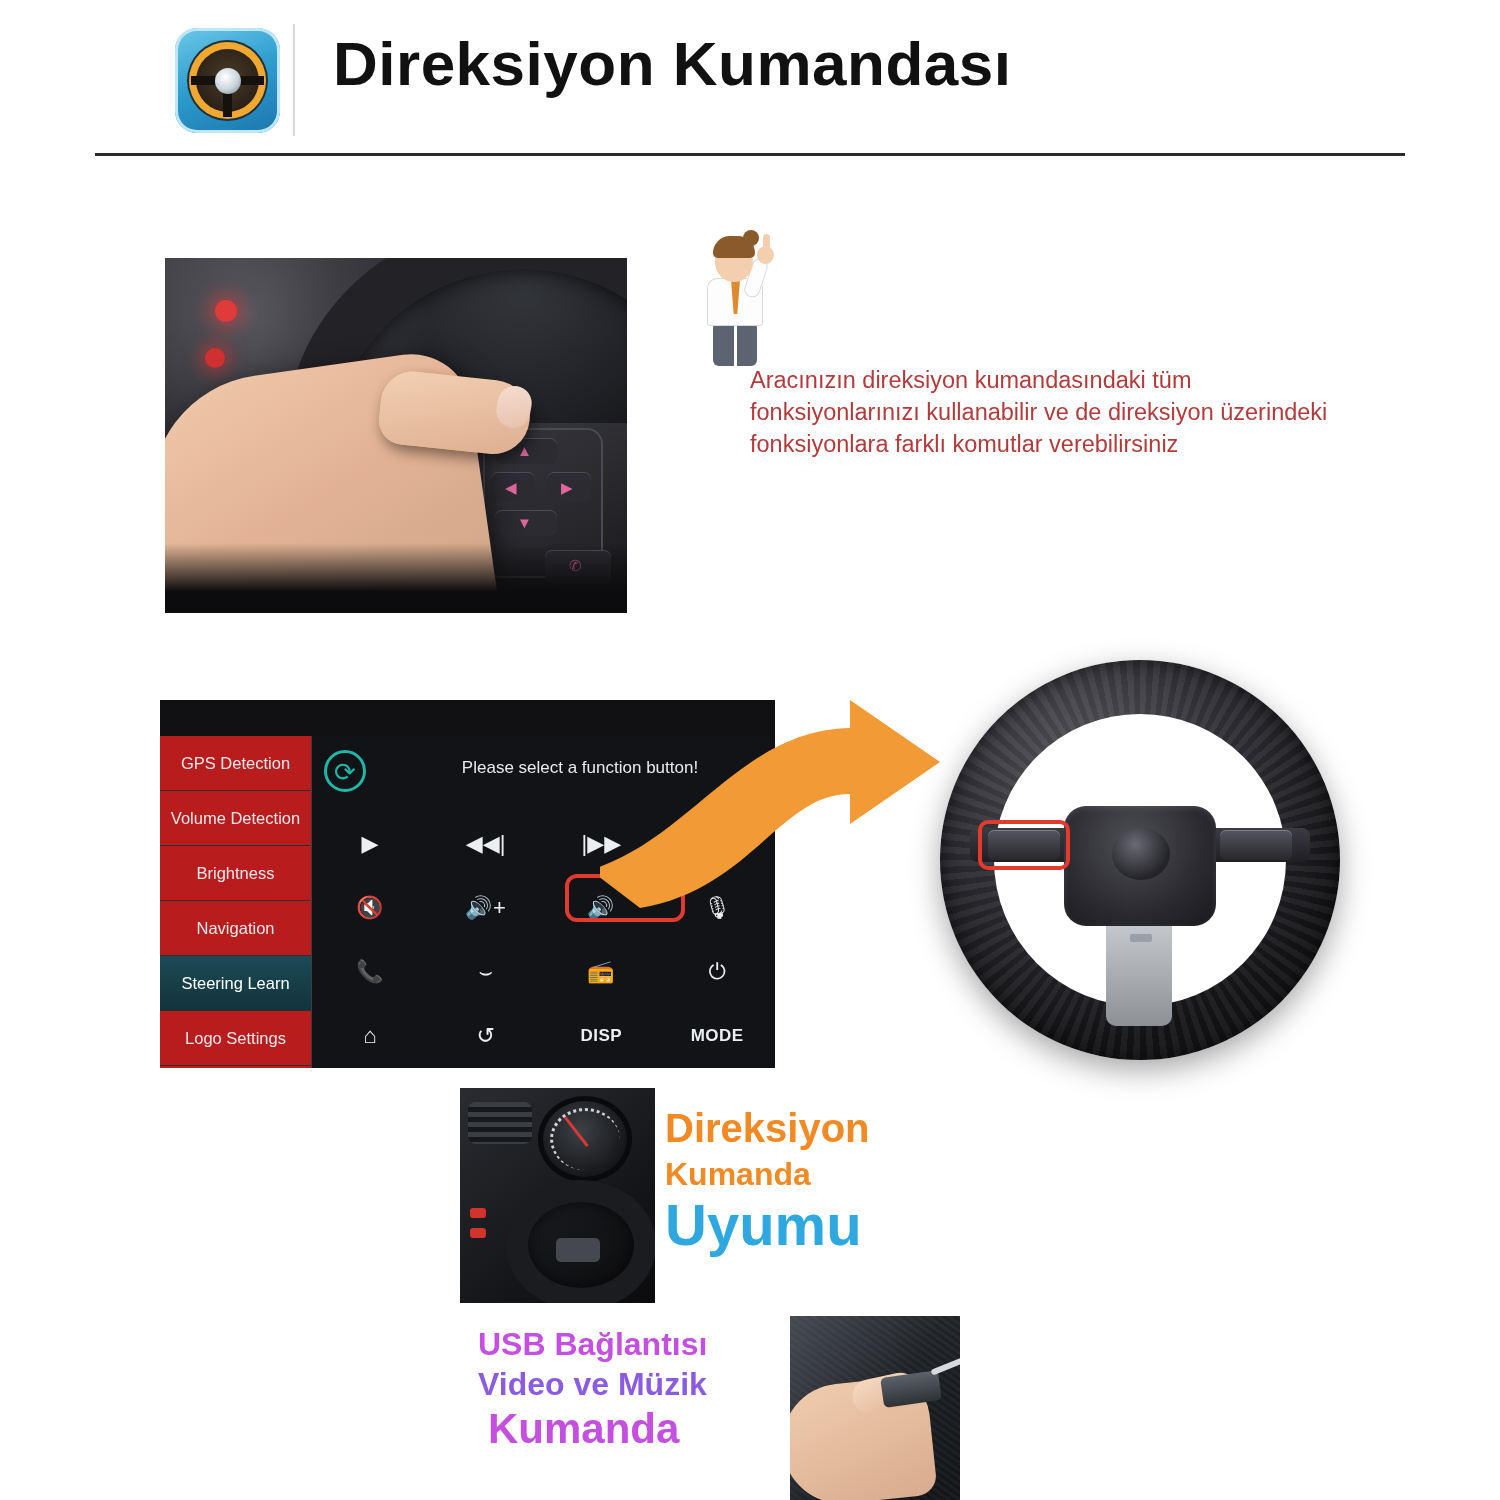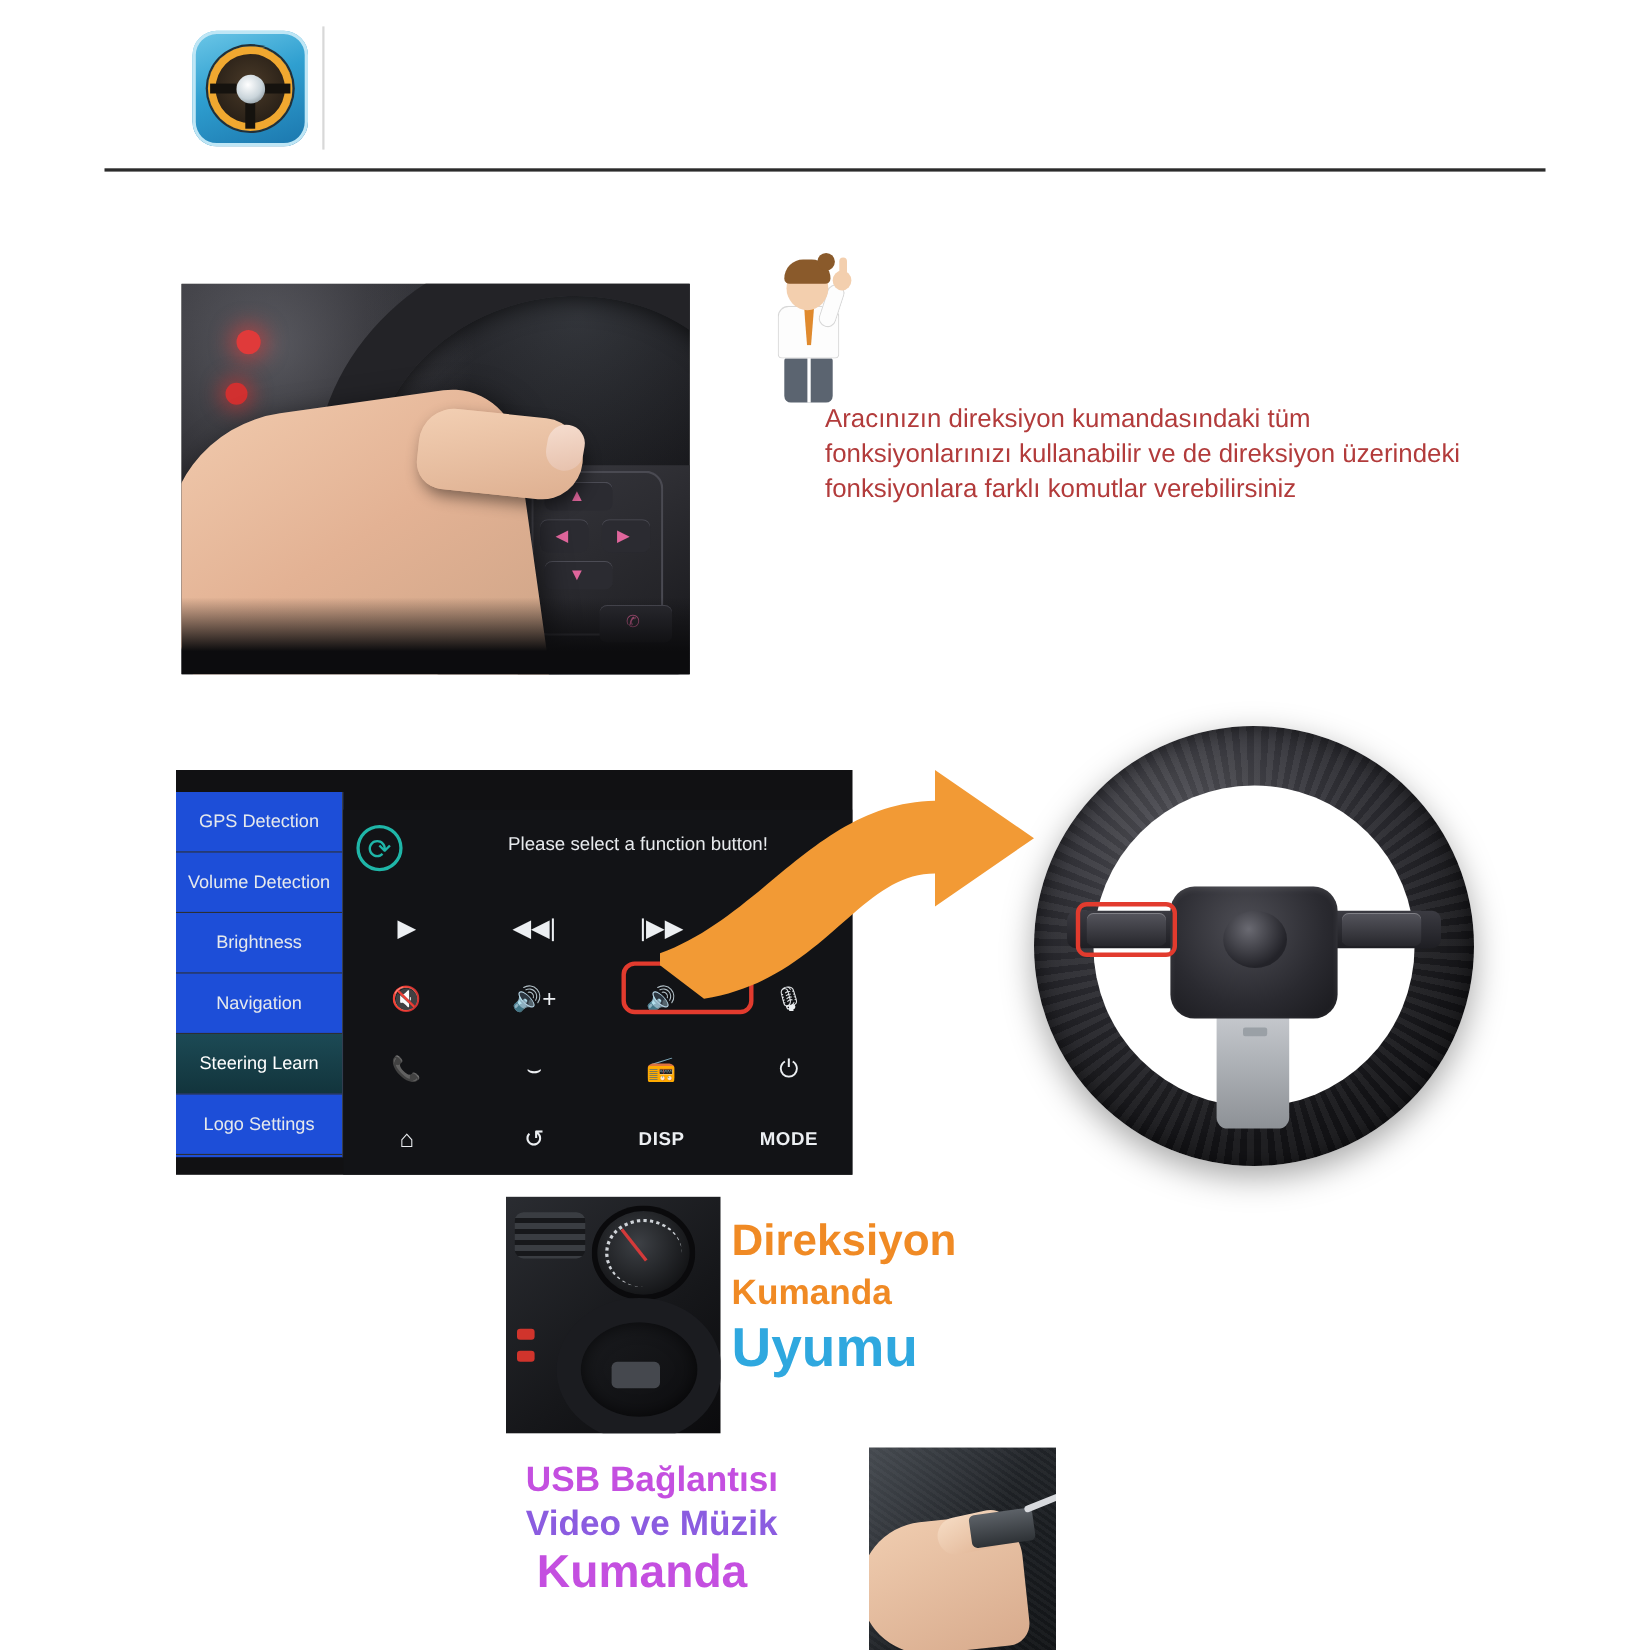--- a/index.html
+++ b/index.html
@@ -151,22 +151,22 @@
   }
   .st-home{position:absolute;left:14px;top:11px;width:22px;height:13px;border:2px solid #9aa0a6;border-radius:11px 11px 3px 3px;border-bottom:none;}
   .st-sq{position:absolute;left:50px;top:12px;width:12px;height:12px;border:2px solid #9aa0a6;border-radius:2px;}
   .st-time{position:absolute;left:272px;top:9px;font-size:15px;color:#e3e6ea;}
   .st-chev{position:absolute;left:340px;top:8px;font-size:17px;color:#9aa0a6;}
   .st-apps{position:absolute;left:406px;top:10px;width:20px;height:14px;border:2px solid #9aa0a6;border-radius:3px;}
   .st-apps:after{content:"";position:absolute;left:-4px;top:-4px;width:16px;height:11px;border:2px solid #9aa0a6;border-radius:3px;background:#191a1d;}
   .st-gear{position:absolute;left:460px;top:9px;width:16px;height:16px;border-radius:50%;border:3px dotted #8c9298;}
 
   .unit-side{
-    position:absolute; left:0; top:20px; width:152px; height:332px;
-    background:#1d4ed8; border-right:1px solid #3a3d42;
+    position:absolute; left:0; top:36px; width:152px; height:332px;
+    background:#b91c1c; border-right:1px solid #3a3d42;
   }
   .side-item{
     height:55px; line-height:55px; text-align:center;
     color:#e6e9ec; font-size:16.5px;
     border-bottom:1px solid #2c2f34;
   }
   .side-item.active{
     background:linear-gradient(180deg,#1c4a55,#12343c);
     color:#ffffff;
   }
@@ -265,21 +265,21 @@
   .pp-cluster{position:absolute;left:78px;top:8px;width:94px;height:86px;border-radius:50%;background:radial-gradient(circle at 45% 40%,#3d4045 0%,#121315 70%);box-shadow:inset 0 0 0 5px #0a0a0c;}
   .pp-needle{position:absolute;left:48px;top:14px;width:3px;height:36px;background:#d43a3a;transform-origin:bottom center;transform:rotate(-38deg);}
   .pp-ticks{position:absolute;left:12px;top:12px;width:70px;height:62px;border-radius:50%;border-top:3px dotted #cfd3d8;border-left:3px dotted #cfd3d8;}
   .pp-wheel{position:absolute;left:46px;top:92px;width:150px;height:130px;border-radius:50%;border:22px solid #1b1c20;box-shadow:inset 0 0 16px rgba(0,0,0,.7);}
   .pp-wbtn{position:absolute;left:96px;top:150px;width:44px;height:24px;border-radius:5px;background:#45484e;}
   .pp-red1{position:absolute;left:10px;top:120px;width:16px;height:10px;border-radius:3px;background:#d0342c;}
   .pp-red2{position:absolute;left:10px;top:140px;width:16px;height:10px;border-radius:3px;background:#d0342c;}
 
   .promo-t1{position:absolute;left:205px;top:18px;font-size:40px;font-weight:bold;color:#f08a24;line-height:44px;}
   .promo-t2{position:absolute;left:205px;top:64px;font-size:32px;font-weight:bold;color:#f08a24;line-height:44px;}
-  .promo-t3{position:absolute;left:205px;top:110px;font-size:50px;font-weight:bold;color:#2fa8df;line-height:54px;}
+  .promo-t3{position:absolute;left:205px;top:110px;font-size:58px;font-weight:bold;color:#2fa8df;line-height:54px;}
 
   .promo-t4{position:absolute;left:18px;top:238px;font-size:32px;font-weight:bold;color:#c44fe0;line-height:36px;}
   .promo-t5{position:absolute;left:18px;top:278px;font-size:32px;font-weight:bold;color:#8b5ce0;line-height:36px;}
   .promo-t6{position:absolute;left:28px;top:318px;font-size:42px;font-weight:bold;color:#c44fe0;line-height:46px;}
 
   .promo-photo2{
     position:absolute;left:330px;top:228px;width:170px;height:184px;overflow:hidden;
     background:linear-gradient(150deg,#2f3338 0%,#1a1d21 55%,#101214 100%);
   }
   .pu-seat{position:absolute;left:0;top:0;width:100%;height:100%;background:
@@ -295,20 +295,21 @@
 
 <div class="header">
   <div class="logo-box">
     <div class="logo-wheel">
       <div class="spoke-l"></div>
         <div class="spoke-r"></div>
         <div class="spoke-b"></div>
     </div>
   </div>
   <div class="header-divider"></div>
+  <div class="header-title">Direksiyon Kumandası</div>
   <div class="header-rule"></div>
 </div>
 
 <div class="photo-hand">
   <div class="ph-dash"></div>
   <div class="ph-rim"></div>
   <div class="ph-hub"></div>
   <div class="ph-btn-pad"></div>
   <div class="ph-key ph-k1"></div>
   <div class="ph-key ph-k2"></div>

